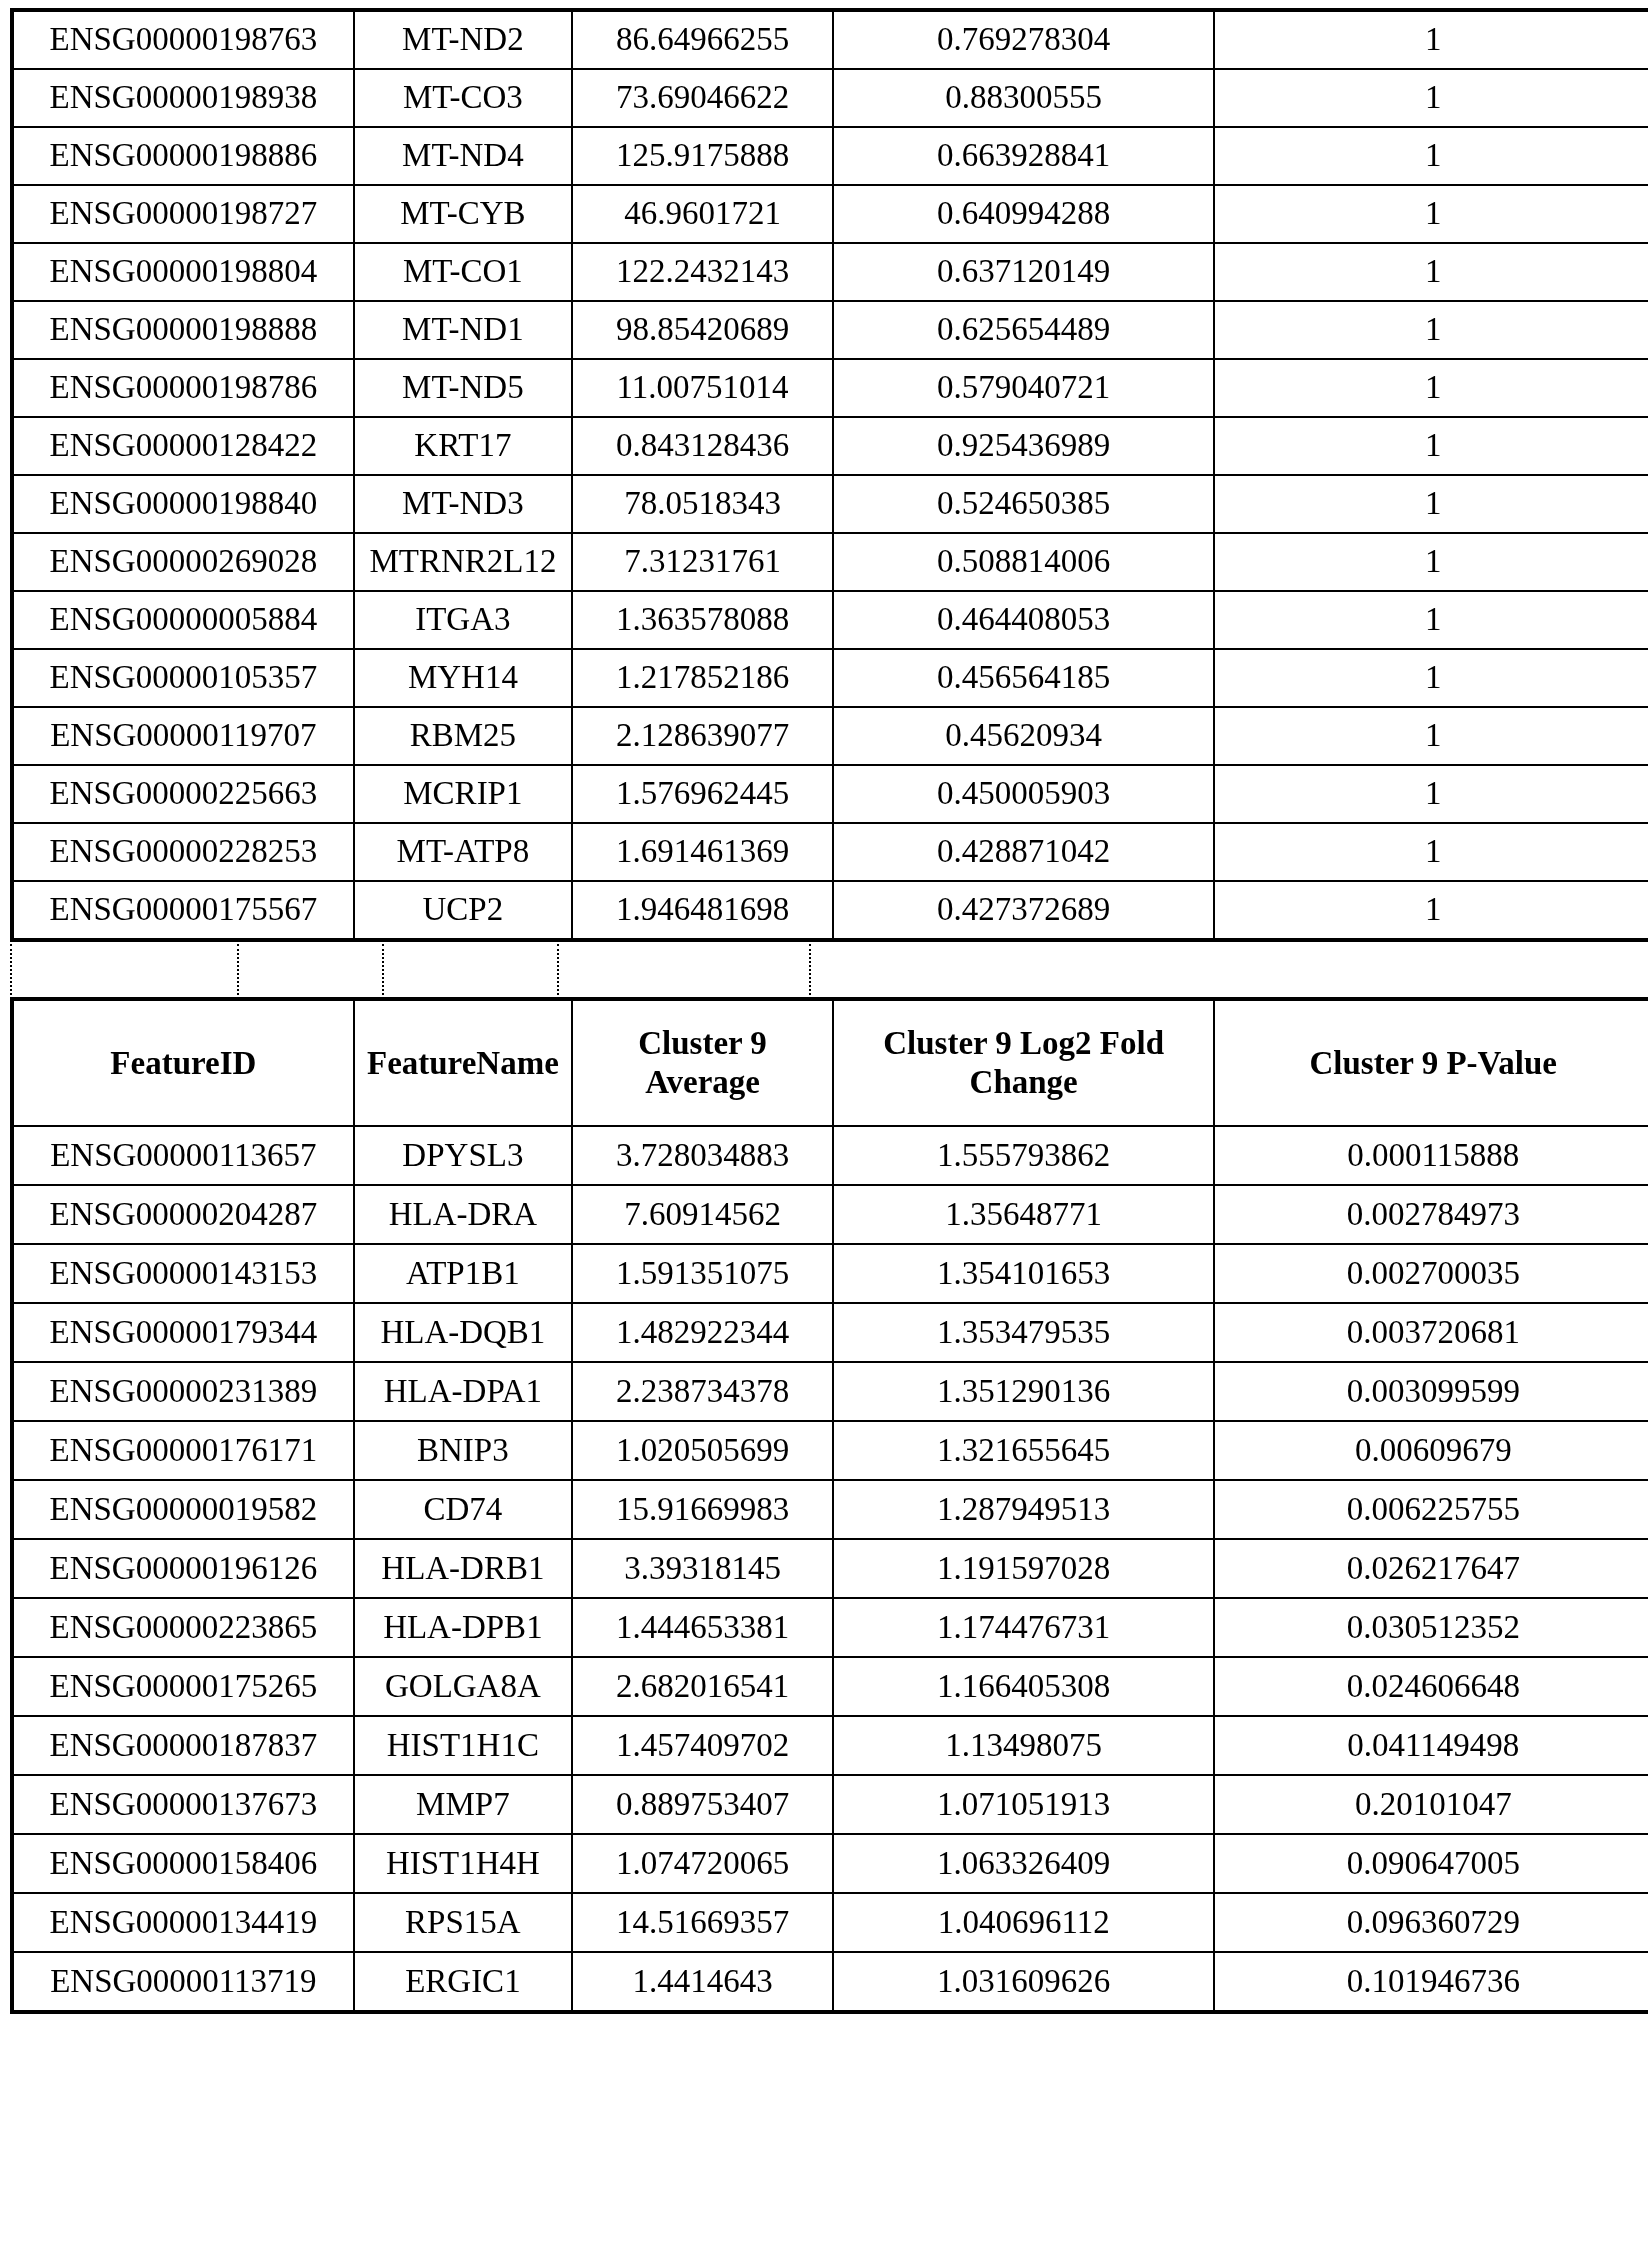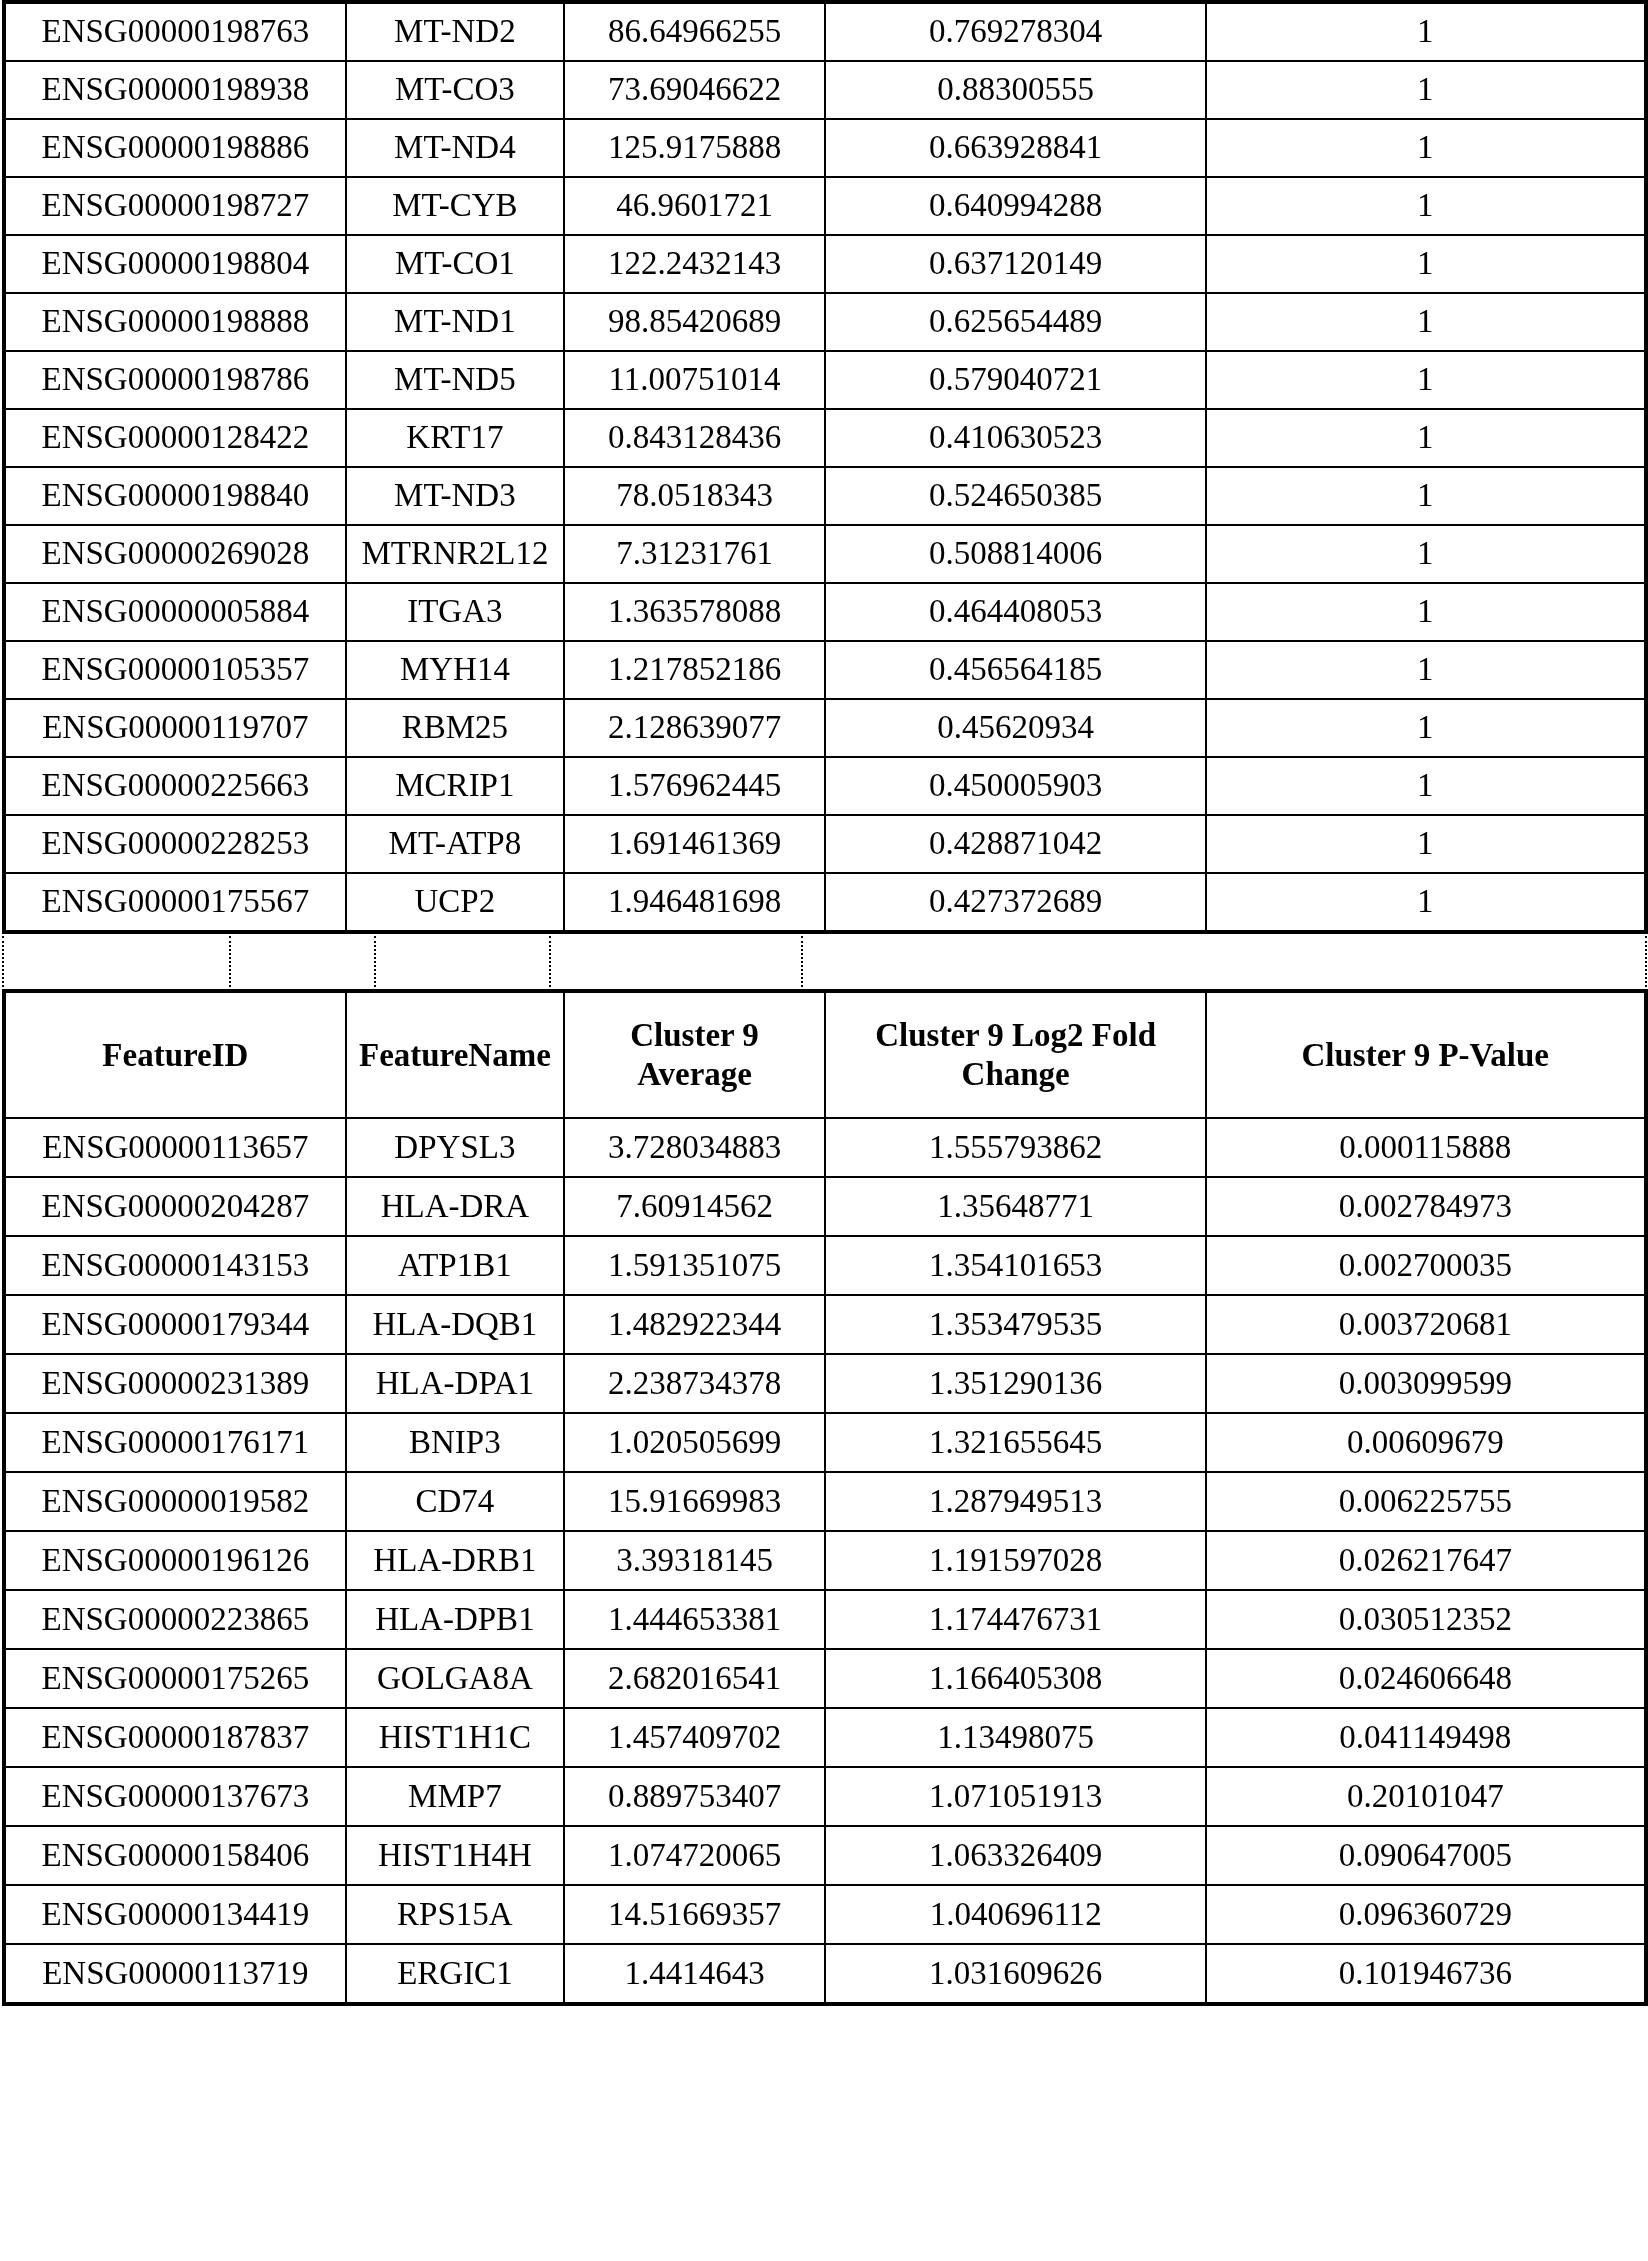--- a/index.html
+++ b/index.html
@@ -13,21 +13,21 @@
     font-family: "Liberation Serif", "DejaVu Serif", serif;
     color: #000000;
     overflow: hidden;
   }
 
   .page {
     position: relative;
     width: 1649px;
     height: 2261px;
     box-sizing: border-box;
-    padding: 0;
+    padding: 8px;
   }
 
   table.gene-table {
     border-collapse: collapse;
     table-layout: fixed;
     width: 1646px;
     margin: 0 0 0 1.7px;
     border-top: 4.2px solid #000;
     border-bottom: 4.2px solid #000;
     border-left: 4.2px solid #000;
@@ -148,21 +148,21 @@
           <td>ENSG00000198786</td>
           <td>MT-ND5</td>
           <td>11.00751014</td>
           <td>0.579040721</td>
           <td>1</td>
         </tr>
         <tr>
           <td>ENSG00000128422</td>
           <td>KRT17</td>
           <td>0.843128436</td>
-          <td>0.410630523</td>
+          <td>0.925436989</td>
           <td>1</td>
         </tr>
         <tr>
           <td>ENSG00000198840</td>
           <td>MT-ND3</td>
           <td>78.0518343</td>
           <td>0.524650385</td>
           <td>1</td>
         </tr>
         <tr>

